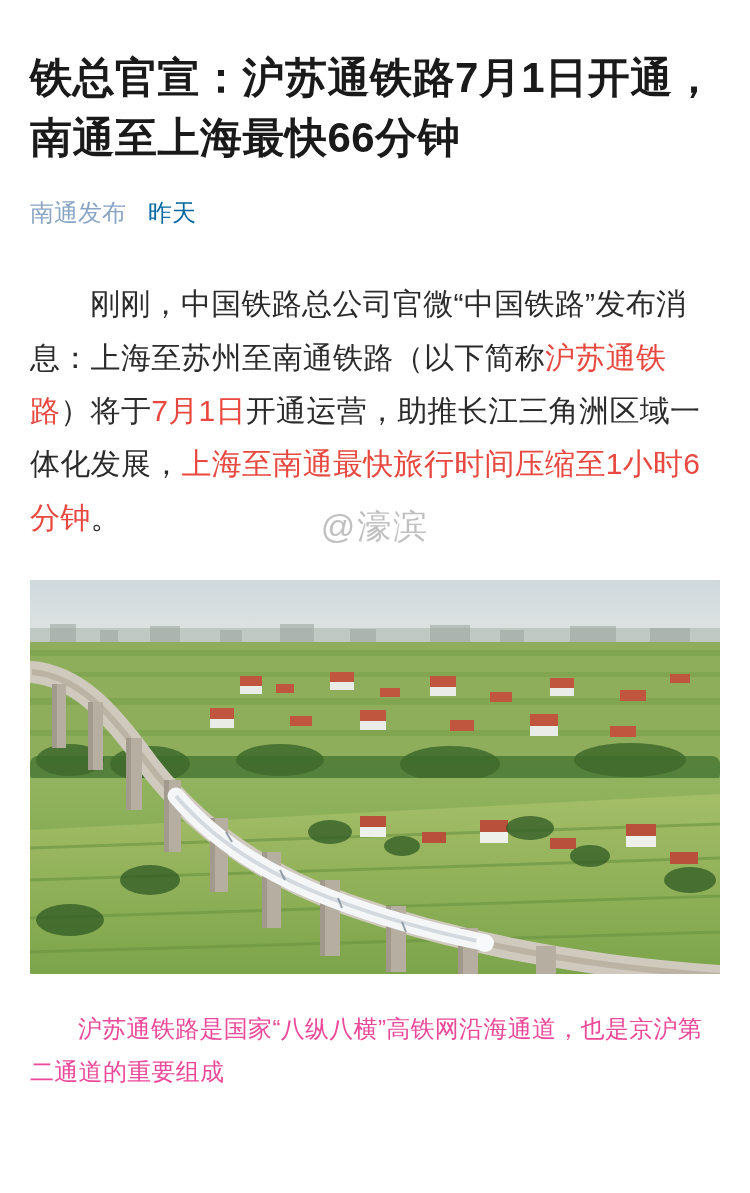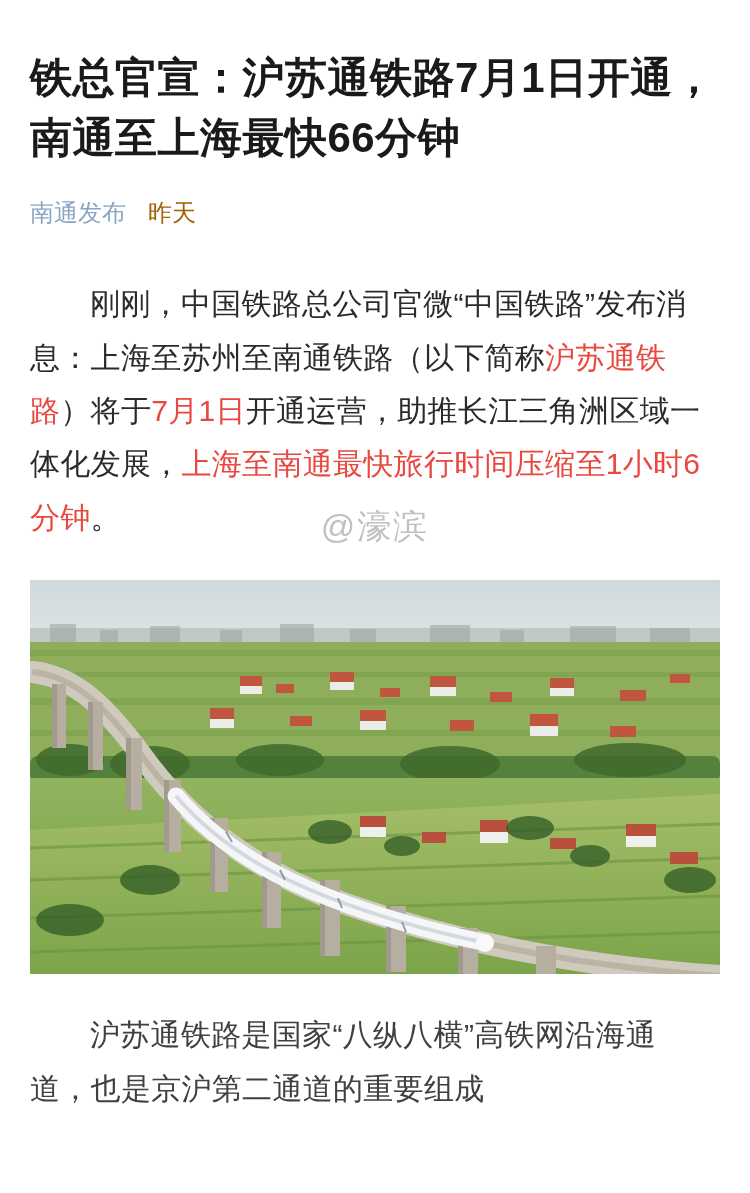--- a/index.html
+++ b/index.html
@@ -31,21 +31,21 @@
     margin-top: 30px;
     display: flex;
     align-items: flex-end;
     gap: 22px;
     font-size: 24px;
   }
   .meta-source {
     color: #8aa5c4;
   }
   .meta-time {
-    color: #a16207;
+    color: #0369a1;
   }
   .body-block {
     position: relative;
     margin-top: 48px;
   }
   .para {
     font-size: 30px;
     line-height: 1.78;
     color: #2b2b2b;
     margin: 0 0 16px 0;
@@ -71,23 +71,23 @@
     margin: 36px 0 0 0;
     width: 690px;
     height: 394px;
     overflow: hidden;
     position: relative;
     border-radius: 2px;
     background: #87a96b;
   }
   .figure svg { display: block; width: 100%; height: 100%; }
   .tail-para {
-    font-size: 30px;
+    font-size: 24px;
     line-height: 1.78;
-    color: #404040;
+    color: #ec4899;
     margin: 34px 10px 0 0;
     text-indent: 2em;
     letter-spacing: 0.3px;
   }
 </style>
 </head>
 <body>
 
 <div class="article">
 

